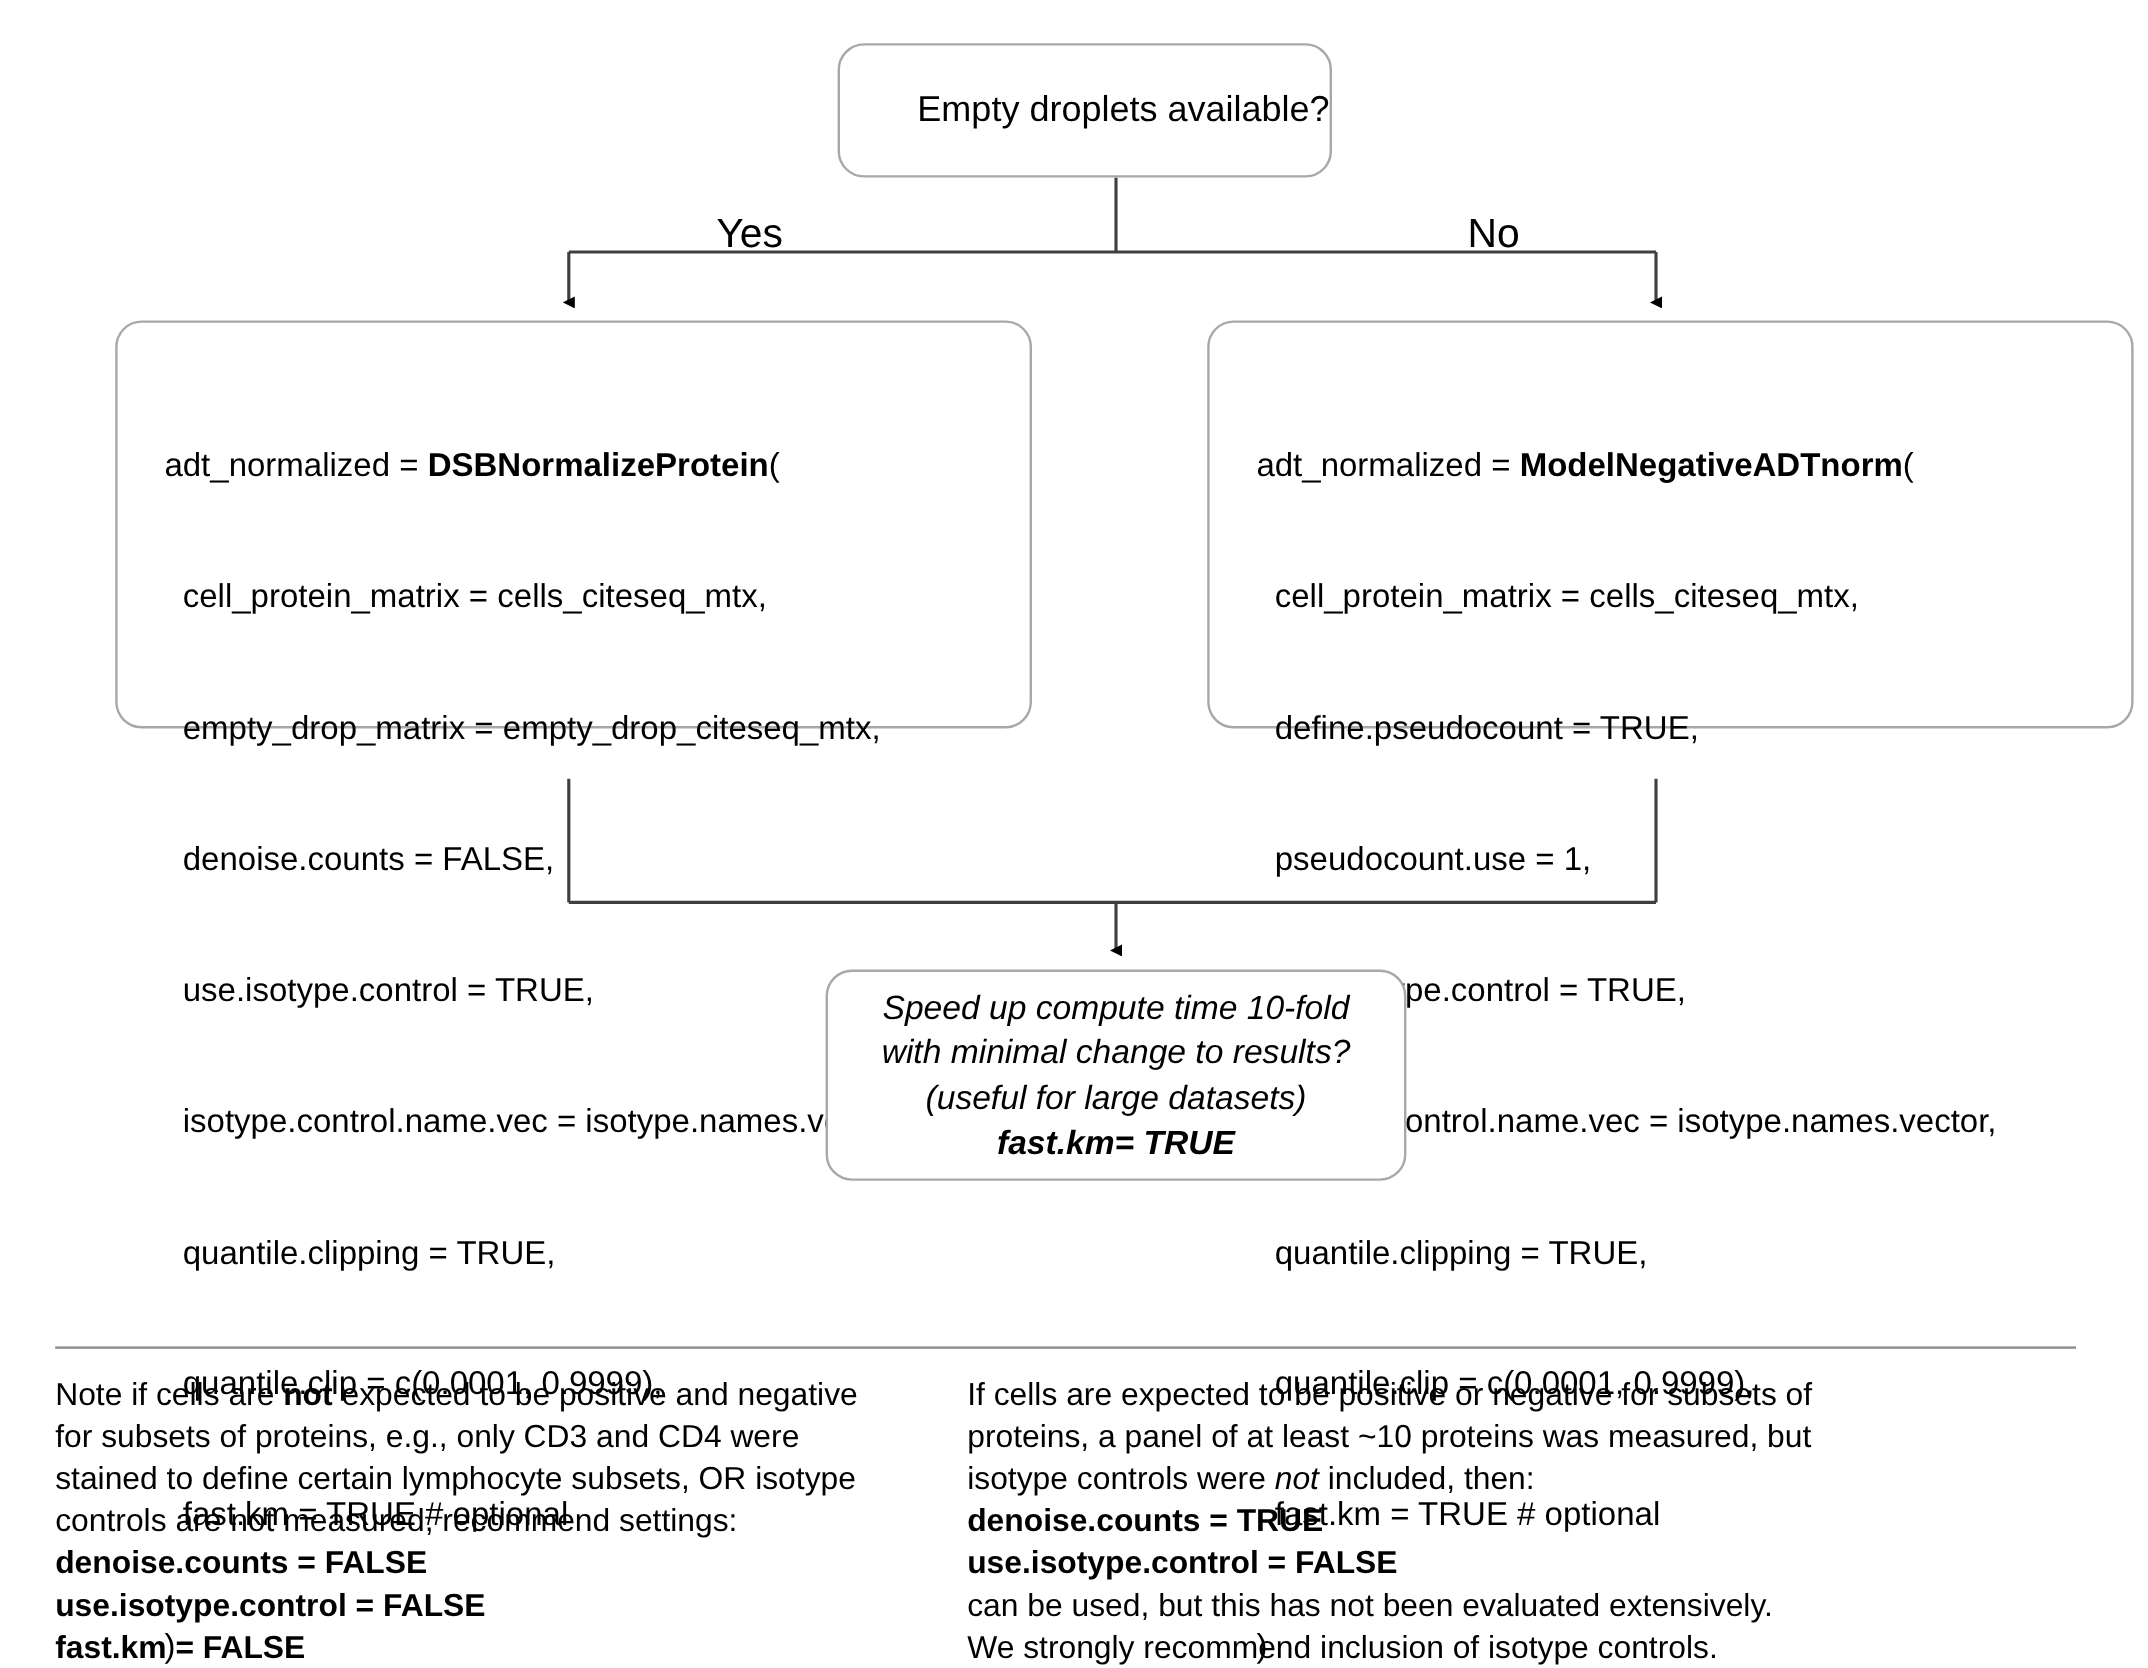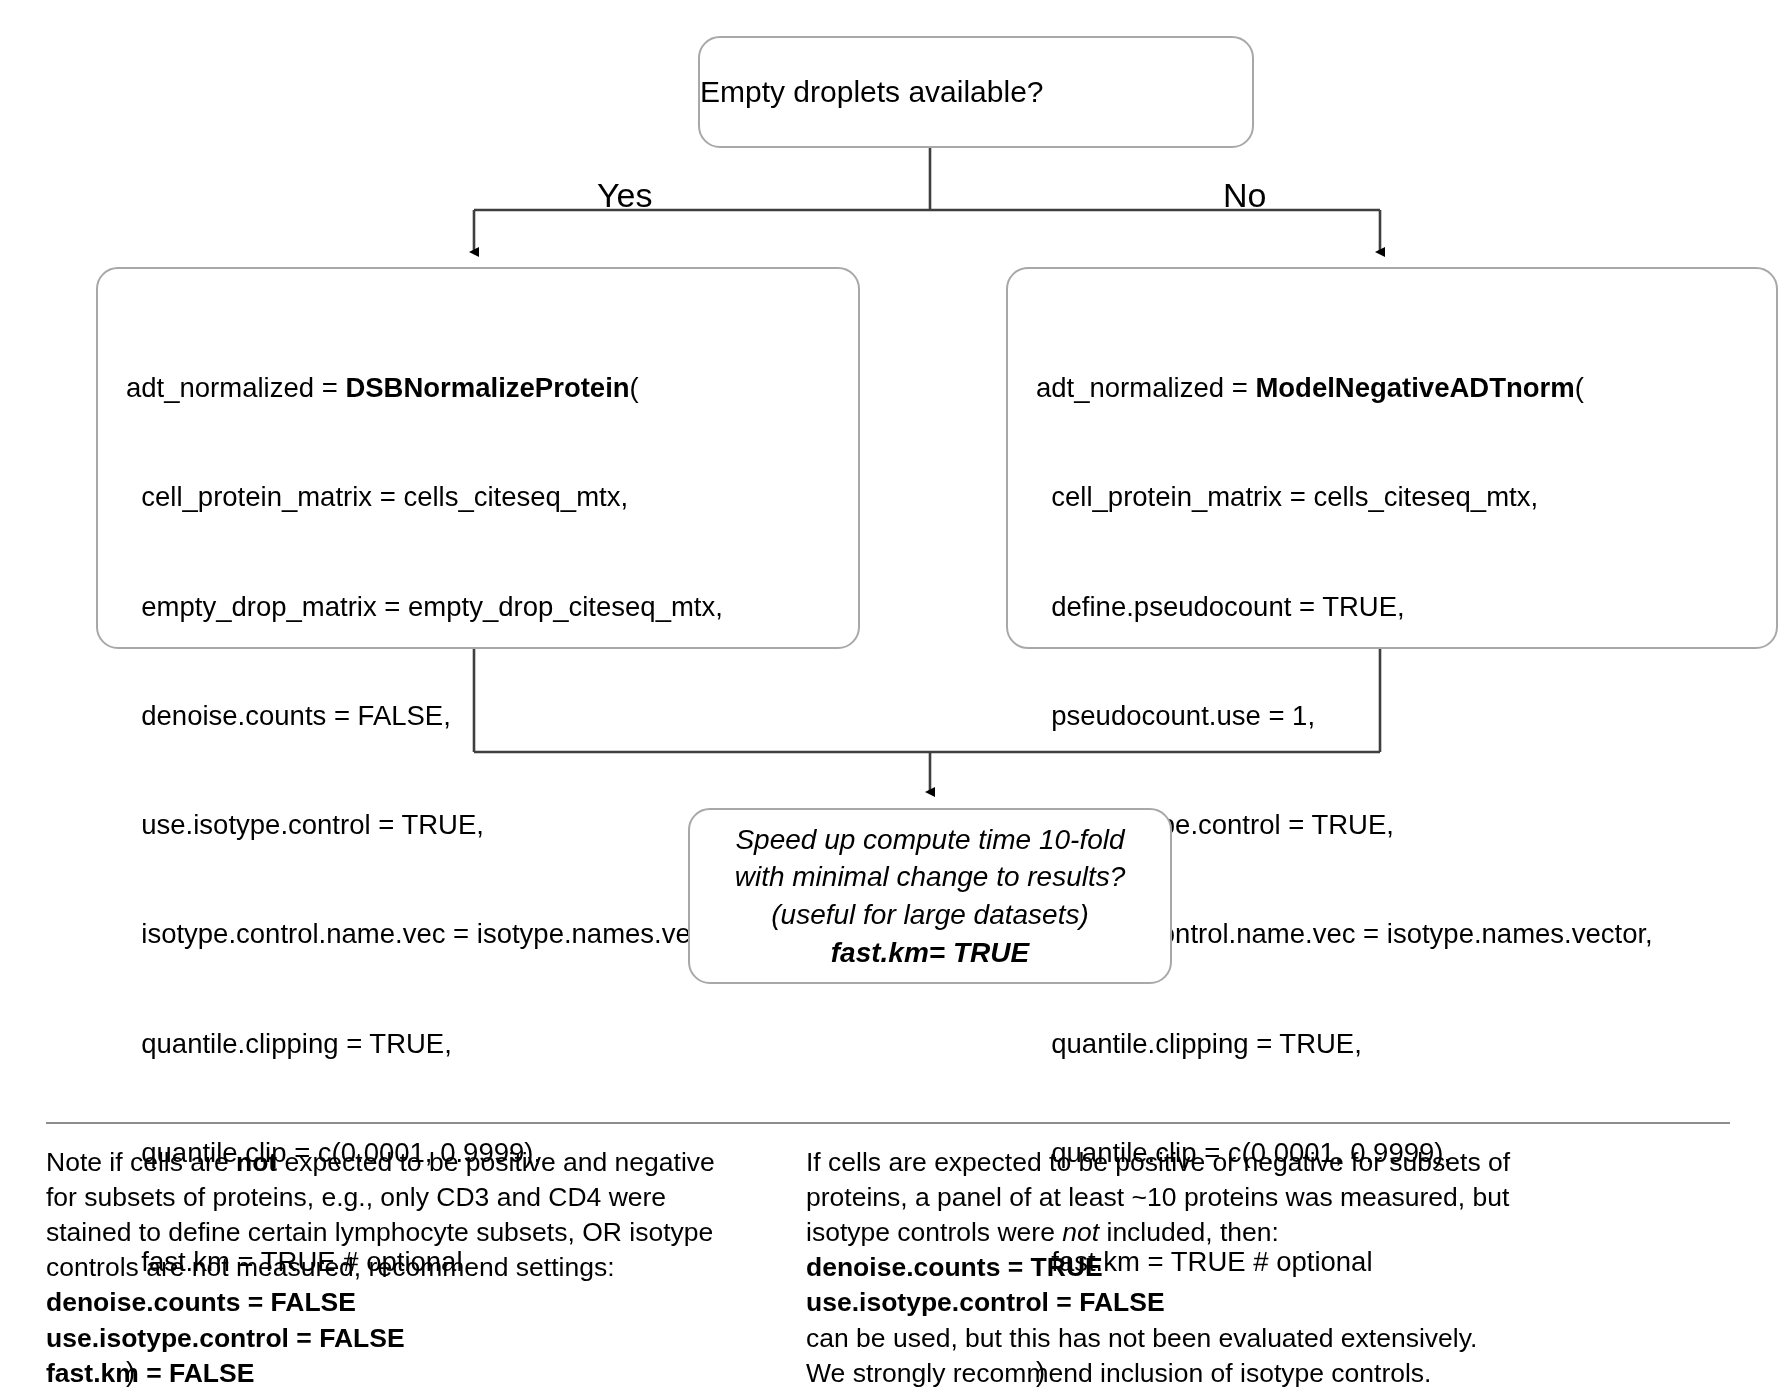--- a/index.html
+++ b/index.html
@@ -30,37 +30,37 @@
     position: absolute;
     box-sizing: border-box;
     background: #ffffff;
     border: 2.5px solid #a8a8a8;
     border-radius: 22px;
   }
 
   .node-root {
     left: 698px;
     top: 36px;
-    width: 556px;
+    width: 412px;
     height: 112px;
     display: flex;
     align-items: center;
-    justify-content: flex-start;
+    justify-content: flex-end;
   }
   .node-root .node-text {
     font-size: 30px;
     line-height: 1.25;
     text-align: center;
     white-space: nowrap;
   }
 
   .node-code {
     top: 267px;
-    height: 382px;
-    padding: 28px 26px 20px 28px;
+    height: 340px;
+    padding: 28px 26px 20px 39px;
   }
   .node-code-left  { left: 96px;  width: 764px; }
   .node-code-right { left: 1006px; width: 772px; }
 
   .code-block {
     font-size: 27.5px;
     line-height: 1.325;
     white-space: pre;
   }
   .code-line {

